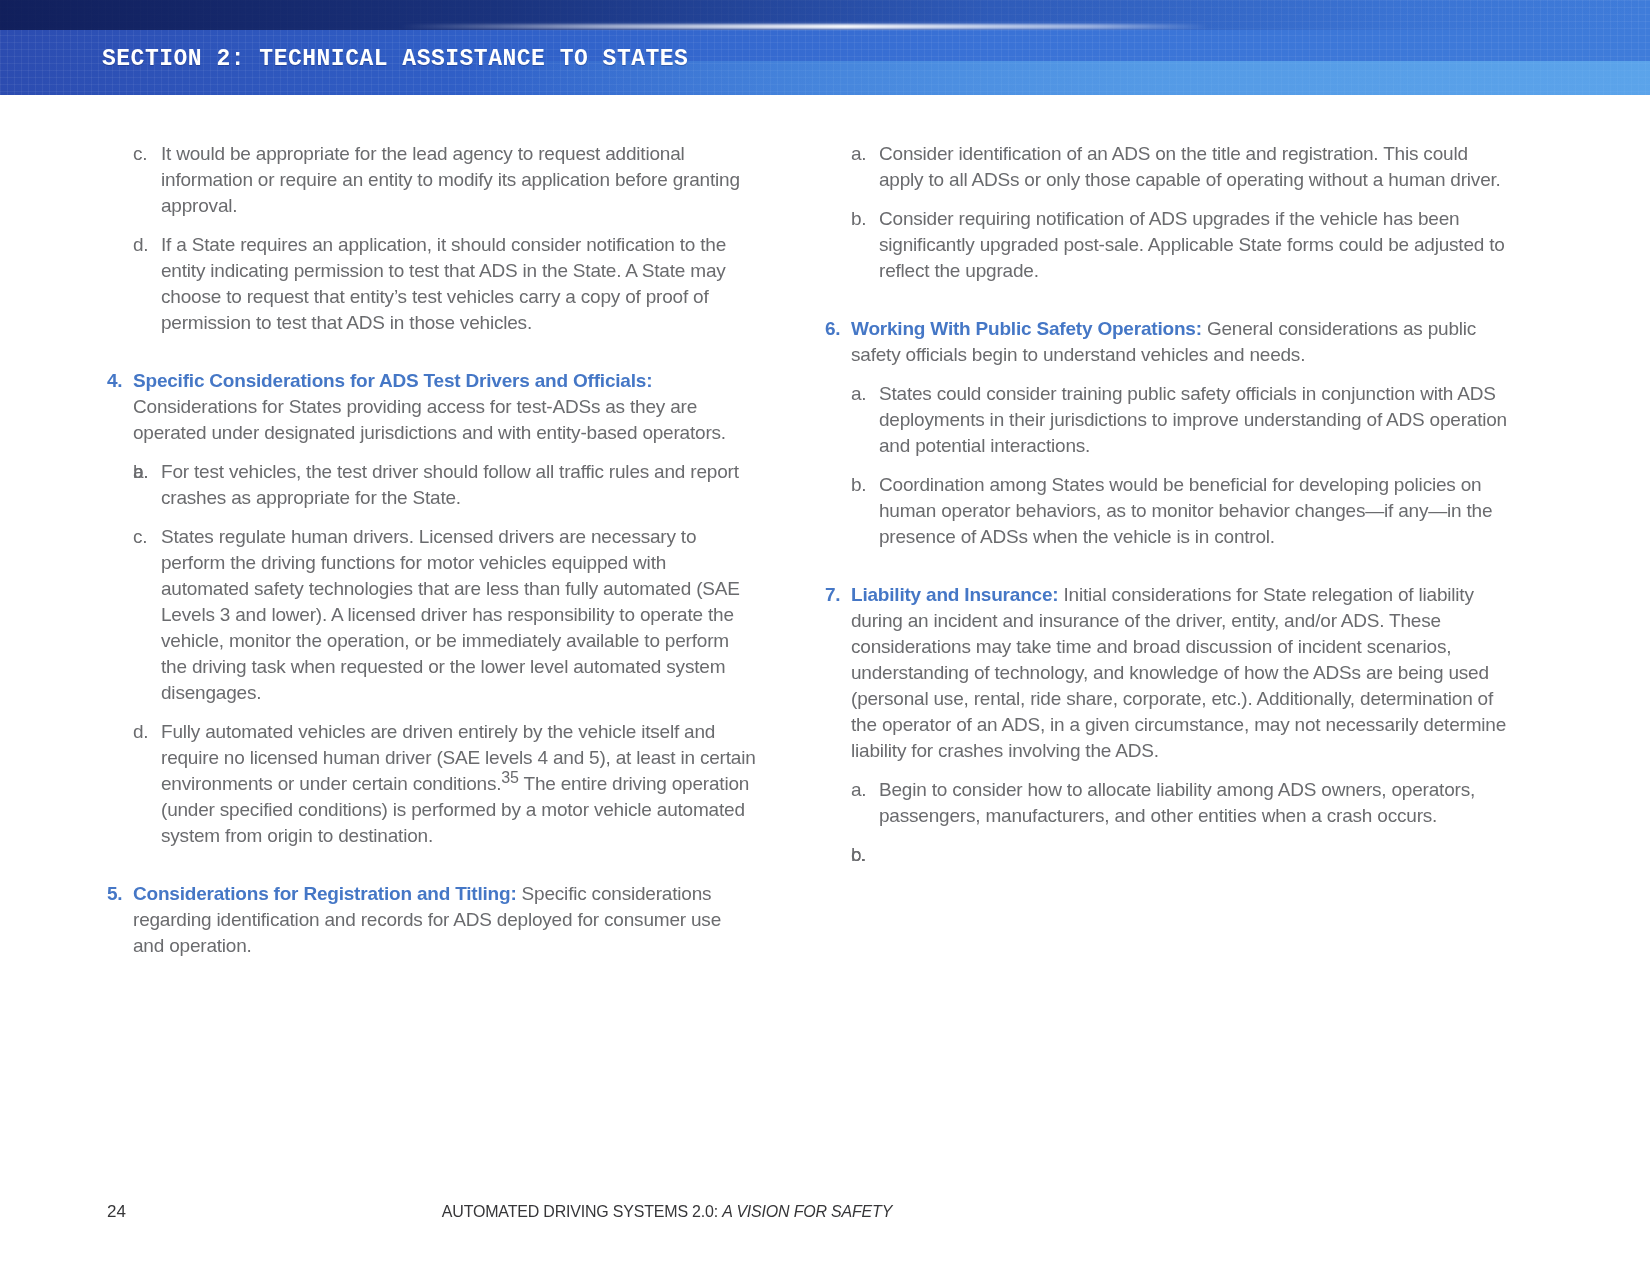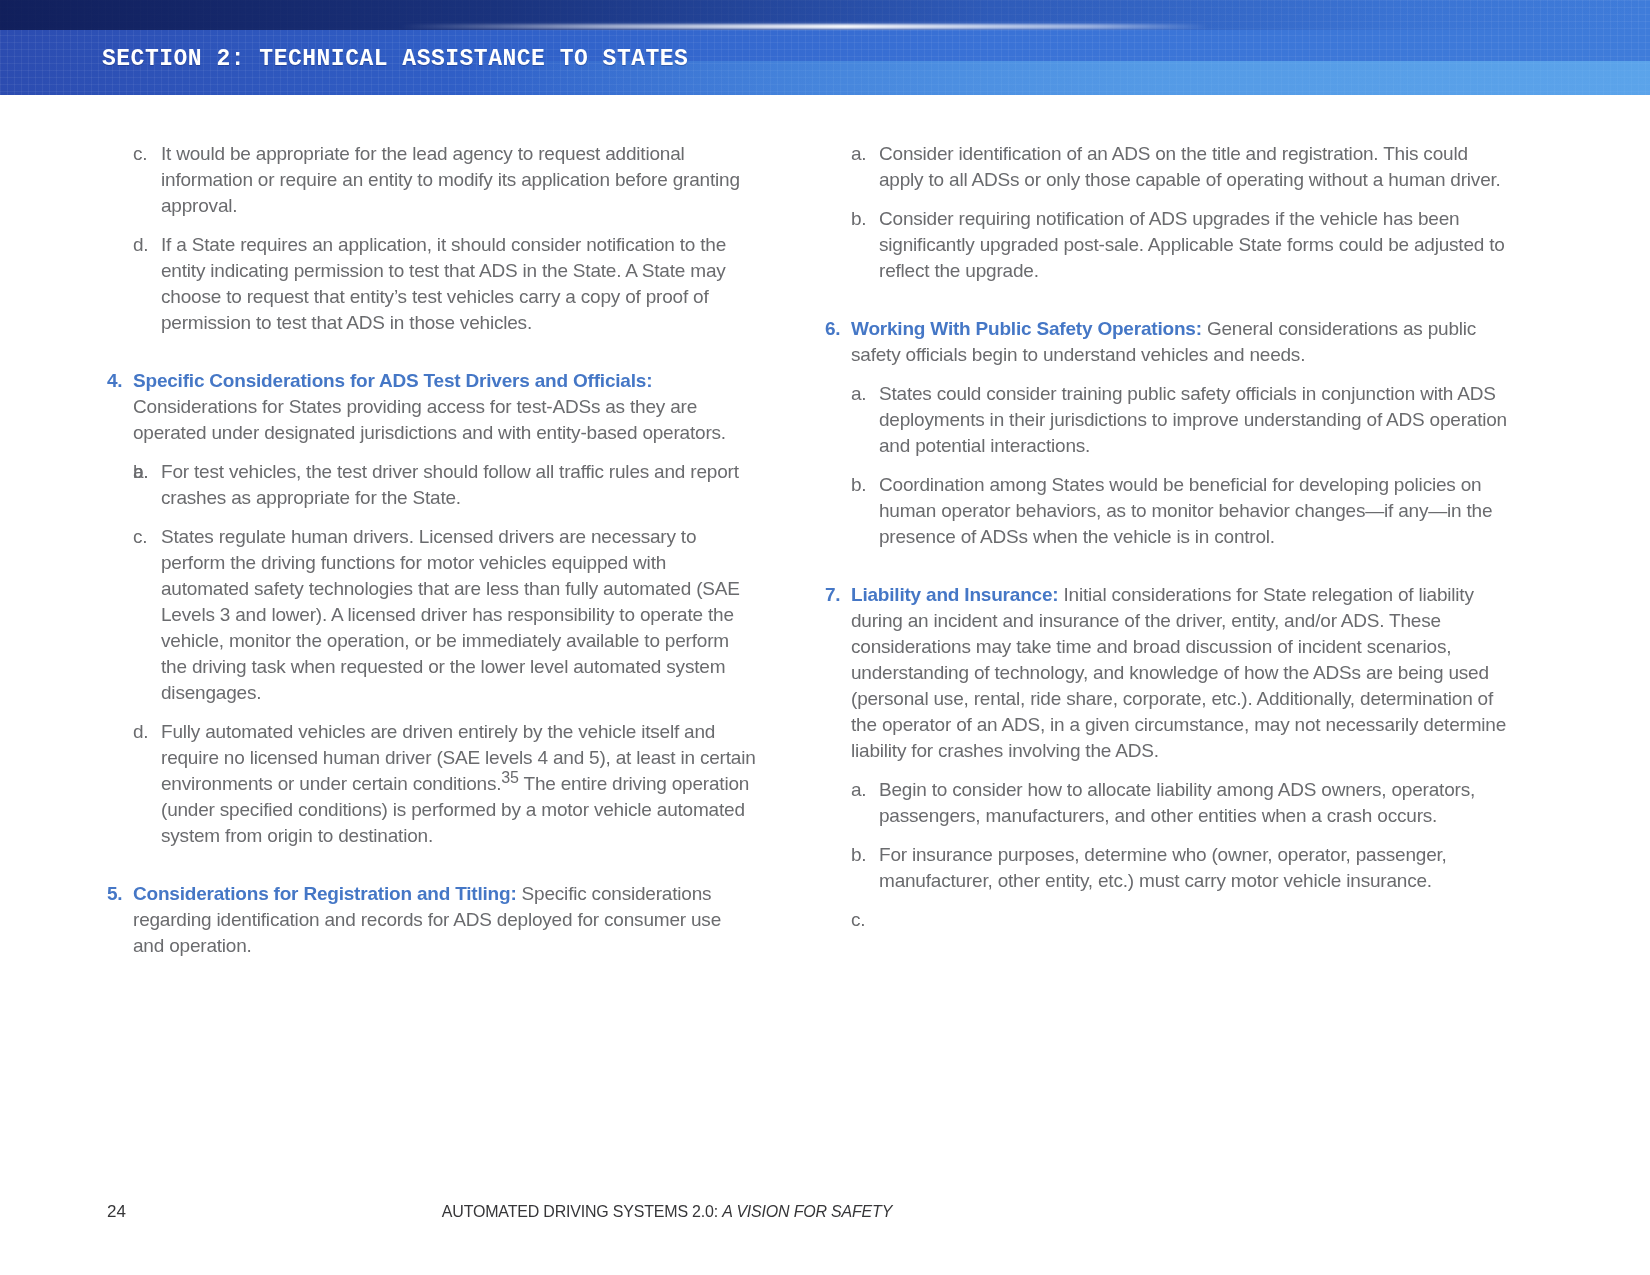--- a/index.html
+++ b/index.html
@@ -187,21 +187,20 @@
         <span class="hd">Liability and Insurance:</span><span> Initial considerations for State relegation of liability during an incident and insurance of the driver, entity, and/or ADS. These considerations may take time and broad discussion of incident scenarios, understanding of technology, and knowledge of how the ADSs are being used (personal use, rental, ride share, corporate, etc.). Additionally, determination of the operator of an ADS, in a given circumstance, may not necessarily determine liability for crashes involving the ADS.</span>
       </div>
 
       <div class="itm sub">
         <span class="mk">a.</span>
         <span>Begin to consider how to allocate liability among ADS owners, operators, passengers, manufacturers, and other entities when a crash occurs.</span>
       </div>
 
       <div class="itm sub">
         <span class="mk">b.</span>
-        <span>For insurance purposes, determine who (owner, operator, passenger, manufacturer, other entity, etc.) must carry motor vehicle insurance.</span>
       </div>
 
       <div class="itm sub">
         <span class="mk">c.</span>
       </div>
 
     </div>
   </div>
 
   <div class="footer">

